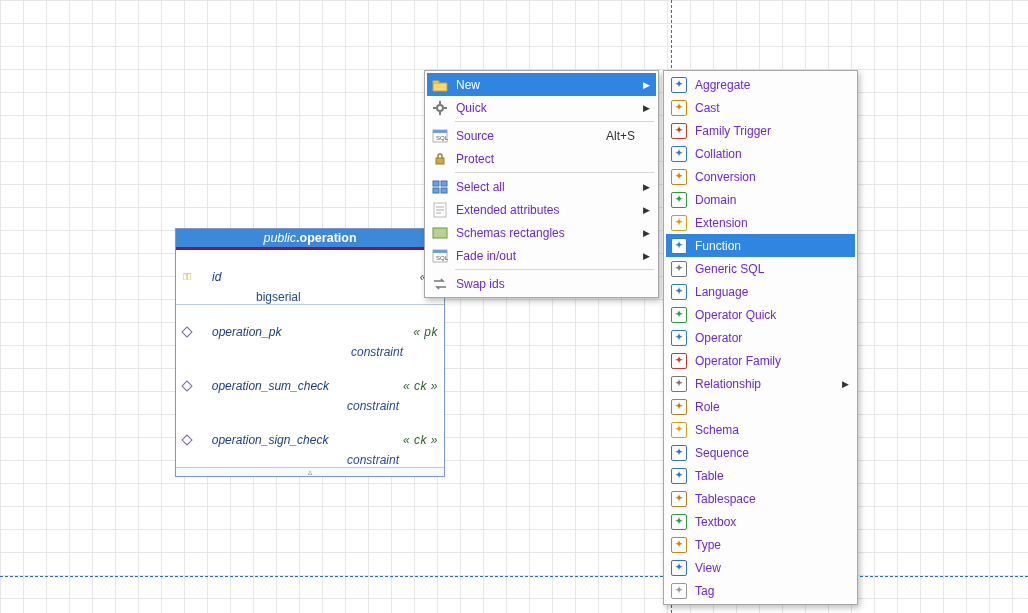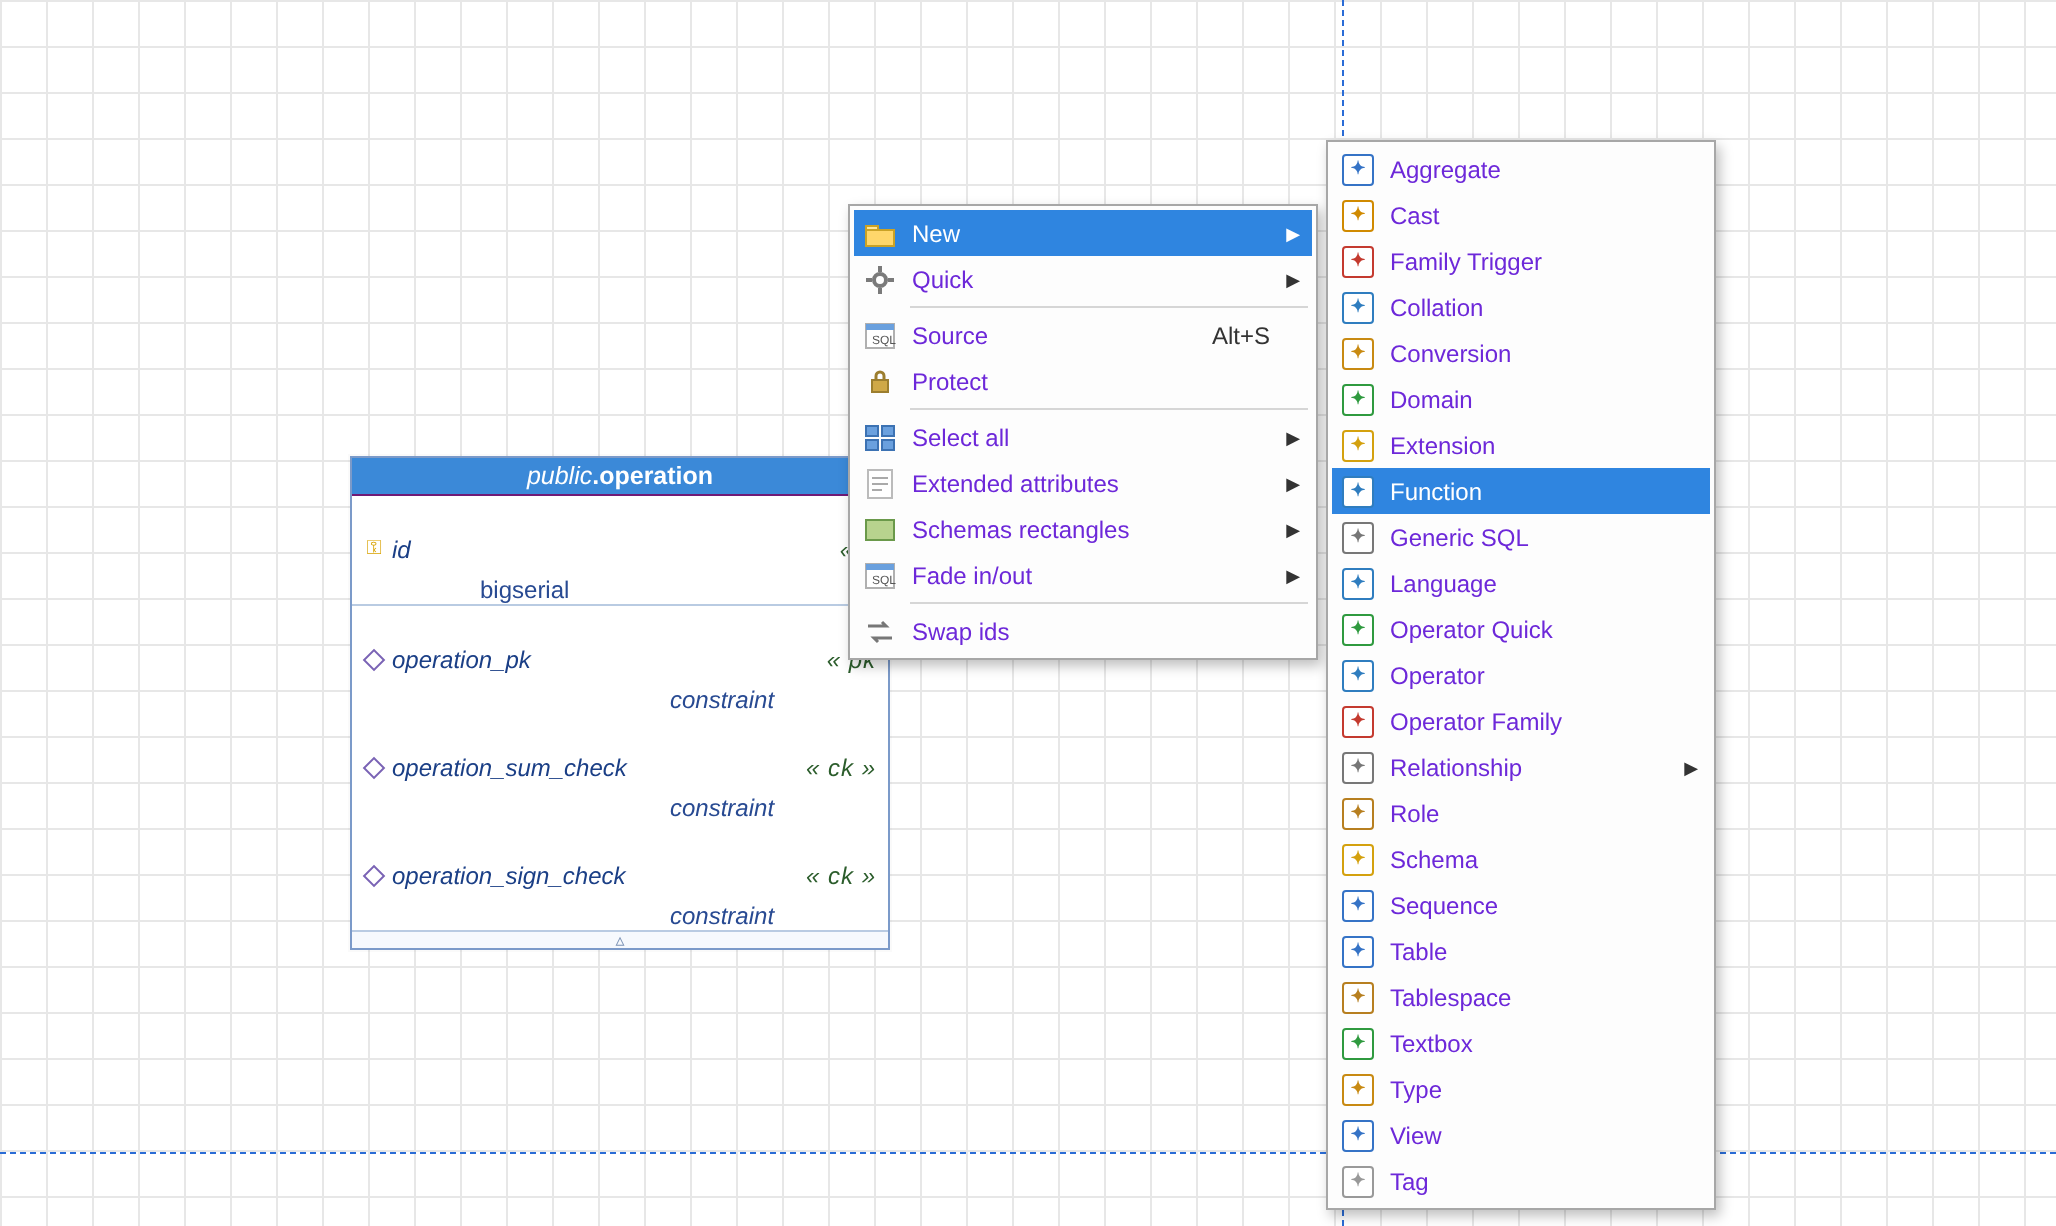--- a/index.html
+++ b/index.html
@@ -39,33 +39,33 @@
     border: 1px solid #7b9ac9;
     box-shadow: 0 0 0 1px rgba(0,0,0,0.02);
     font-size: 12px;
   }
   .tablebox .titlebar {
     background: #3b89d8;
     color: #fff;
     text-align: center;
     padding: 2px 4px;
     font-size: 12.5px;
-    border-bottom: 1px solid #701a75;
+    border-bottom: 3px solid #701a75;
   }
   .tablebox .titlebar .schema { font-style: italic; }
   .tablebox .titlebar .name   { font-weight: bold; }
   .tablebox .section { }
   .tablebox .row {
     display: flex; align-items: center;
     padding: 0 6px; line-height: 14px;
     gap: 4px;
     white-space: nowrap;
   }
   .tablebox .row .ico { width: 10px; display:inline-flex; justify-content:center; }
-  .tablebox .row .colname { font-style: italic; color: #1b3f86; width: 40px; }
+  .tablebox .row .colname { font-style: italic; color: #1b3f86; width: 40px; margin-left: 16px; }
   .tablebox .row .coltype { color: #284a92; flex: 1; margin-top: 40px; }
   .tablebox .row .flags { color: #2c5d2c; font-style: italic; letter-spacing: 0.5px; }
   .tablebox .hr { border-top: 1px solid #b9cbe2; }
   .tablebox .grip {
     text-align:center; color:#7d94b6; line-height:8px; font-size:9px;
     border-top: 1px solid #b9cbe2;
     background:#f6f9fd;
   }
   .key-ico { color:#d9a300; font-size:10px; }
   .dot-ico { width:8px; height:8px; border:1px solid #4e73b8; border-radius:50%; display:inline-block; background:#fff; }
@@ -169,21 +169,21 @@
           <span class="diamond-ico"></span>
         </span>
       <span class="colname">operation_sign_check</span>
       <span class="coltype">constraint</span>
       <span class="flags">« ck »</span>
     </div>
   </div>
   <div class="grip">▵</div>
 </div>
 
-<div class="menu" id="ctx-menu" style="left:424px; top:70px;margin-top:32px;">
+<div class="menu" id="ctx-menu" style="left:424px; top:70px;">
     <div class="item highlight">
       <span class="iconbox">
         <svg width="16" height="14" viewBox="0 0 16 14">
           <path fill="#ffd76b" stroke="#caa226" d="M1 3h5l1.5 2H15v8H1z"></path>
           <rect x="1" y="3" width="6" height="2" fill="#ffe69a" stroke="#caa226"></rect>
         </svg>
       </span>
       <span class="label">New</span>
       <span class="arrow">▶</span>
     </div>

